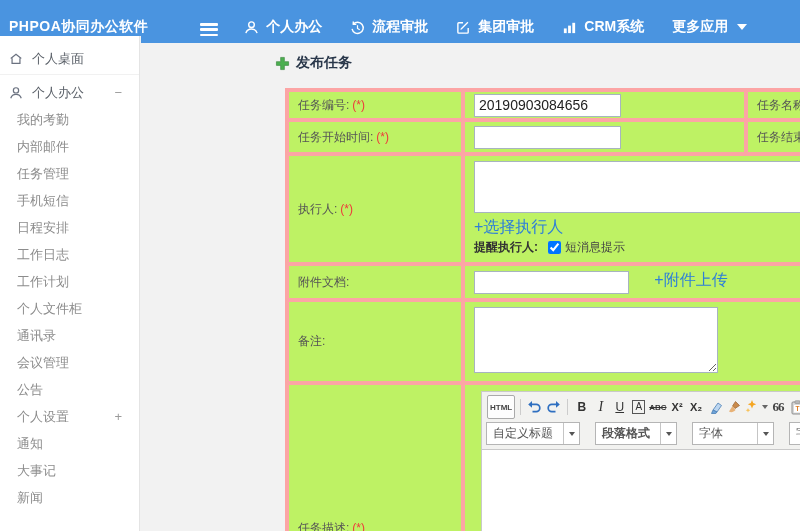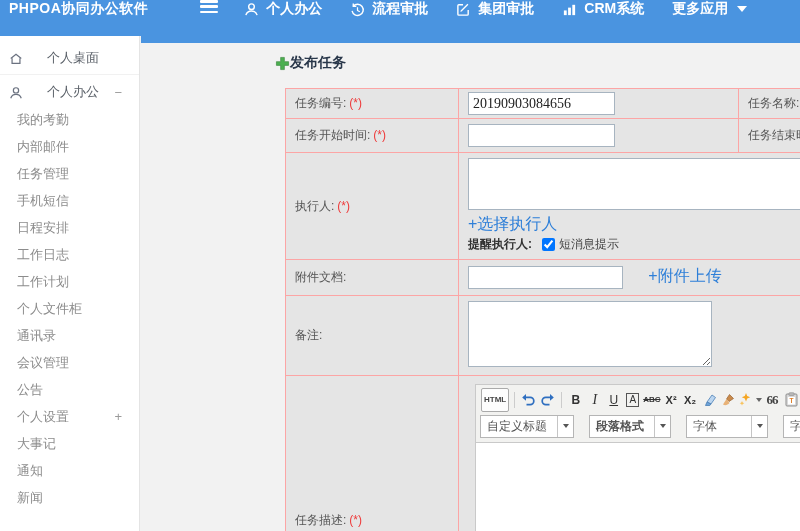--- a/index.html
+++ b/index.html
@@ -5,52 +5,52 @@
   html,body{margin:0;padding:0;}
   body{
     width:800px;height:531px;overflow:hidden;position:relative;
     background:#f2f2f2;
     font-family:"Liberation Sans","DejaVu Sans",sans-serif;
     -webkit-font-smoothing:antialiased;
   }
   
   .navbar{
     position:absolute;left:0;top:0;width:800px;height:36px;
-    background:#4a94e0;color:#fff;display:flex;align-items:flex-start;z-index:9;
+    background:#4a94e0;color:#fff;display:flex;align-items:flex-end;z-index:9;
   }
   .logo{font-size:14px;font-weight:bold;padding-left:9px;letter-spacing:.5px;white-space:nowrap;}
   .hamburger{margin-left:52px;width:18px;height:13px;display:flex;flex-direction:column;justify-content:space-between;cursor:pointer;}
   .hamburger span{display:block;height:2.5px;background:#fff;border-radius:1px;}
   .topnav{display:flex;align-items:center;margin-left:26px;}
   .topnav .nav-item{display:flex;align-items:center;margin-right:28px;font-size:14px;font-weight:600;color:#fff;cursor:pointer;white-space:nowrap;}
   .topnav .nav-item svg{margin-right:7px;}
   .caret-down{width:0;height:0;border-left:5px solid transparent;border-right:5px solid transparent;border-top:6px solid #fff;margin-left:9px;}
   
   .sidebar{
     position:absolute;left:0;top:36px;width:140px;bottom:0;background:#fff;
     border-right:1px solid #e4e4e4;padding-top:8px;box-sizing:border-box;overflow:hidden;
   }
   .side-item{position:relative;height:27px;line-height:27px;font-size:13px;color:#8c8c8c;padding-left:17px;cursor:pointer;white-space:nowrap;}
   .side-item.parent{color:#5a6068;display:flex;align-items:center;padding-left:9px;}
-  .side-item.parent .p-label{margin-left:24px;font-family:Liberation Mono, monospace;}
+  .side-item.parent .p-label{margin-left:9px;}
   .side-item.first{border-bottom:1px solid #f1f1f1;margin-bottom:4px;height:30px;line-height:30px;}
   .side-toggle{position:absolute;right:17px;top:0;color:#9a9a9a;font-size:13px;}
   
   .topline{position:absolute;left:141px;top:36px;width:659px;height:7px;background:#4a94e0;}
   .main{position:absolute;left:141px;top:43px;width:659px;bottom:0;overflow:hidden;background:#f2f2f2;}
   .page-title{position:absolute;left:134px;top:11px;display:flex;align-items:center;}
-  .page-title .t-text{font-size:14px;font-weight:bold;color:#29374a;}
+  .page-title .t-text{margin-left:6px;font-size:14px;font-weight:bold;color:#29374a;}
   
   table.form{position:absolute;left:144px;top:45px;border-collapse:collapse;table-layout:fixed;width:663px;background:#fff;}
-  table.form td{border:1px solid #fca5a5;font-size:12px;color:#555;padding:0 0 0 9px;vertical-align:middle;background:#e5e5e5;}
+  table.form td{border:4px solid #fca5a5;font-size:12px;color:#555;padding:0 0 0 9px;vertical-align:middle;background:#bef264;}
   td.lbl{width:163px;}
   td.fld{width:270px;}
   td.lbl2{width:230px;padding-left:10px;}
   .req{color:#ee3b3b;margin-left:3px;}
-  input.txt{height:19px;border:1px solid #a7b4c0;font-size:14px;color:#222;padding:1px 4px;vertical-align:middle;outline:none;font-family:Liberation Serif, serif;}
+  input.txt{height:19px;border:1px solid #a7b4c0;font-size:14px;color:#222;padding:1px 4px;vertical-align:middle;outline:none;font-family:Liberation Sans, sans-serif;}
   .w137{width:137px;}
   .w145{width:145px;}
   textarea.ta{border:1px solid #a7b4c0;font-size:13px;color:#333;outline:none;background:#fff;font-family:"Liberation Sans","DejaVu Sans",sans-serif;}
   .exec-ta{width:338px;height:46px;margin:5px 0 2px 0;resize:both;}
   .remark-ta{width:238px;height:60px;margin:5px 0 5px 0;resize:both;}
   a.blue-link{color:#2e7fd8;font-size:16px;text-decoration:none;cursor:pointer;}
   .exec-links{line-height:17px;}
   .remind-line{display:flex;align-items:center;margin:2px 0 6px 0;}
   .remind-line b{color:#333;font-size:12px;}
   .remind-line input{margin:0 4px 0 10px;width:13px;height:13px;}
@@ -153,22 +153,22 @@
   <div class="side-item"><span>工作日志</span></div>
   <div class="side-item"><span>工作计划</span></div>
   <div class="side-item"><span>个人文件柜</span></div>
   <div class="side-item"><span>通讯录</span></div>
   <div class="side-item"><span>会议管理</span></div>
   <div class="side-item"><span>公告</span></div>
   <div class="side-item">
     <span>个人设置</span>
     <span class="side-toggle">+</span>
   </div>
+  <div class="side-item"><span>通知</span></div>
   <div class="side-item"><span>大事记</span></div>
-  <div class="side-item"><span>通知</span></div>
   <div class="side-item"><span>新闻</span></div>
 </div>
 
 <div class="topline"></div>
 
 <div class="main">
 
   <div class="page-title">
     <svg width="15" height="15" viewBox="0 0 16 16">
         <path d="M6 1.5h4v4.5h4.5v4H10v4.5H6V10H1.5V6H6z" fill="#4caf50" stroke="#2e7d32" stroke-width="0.6"></path>

